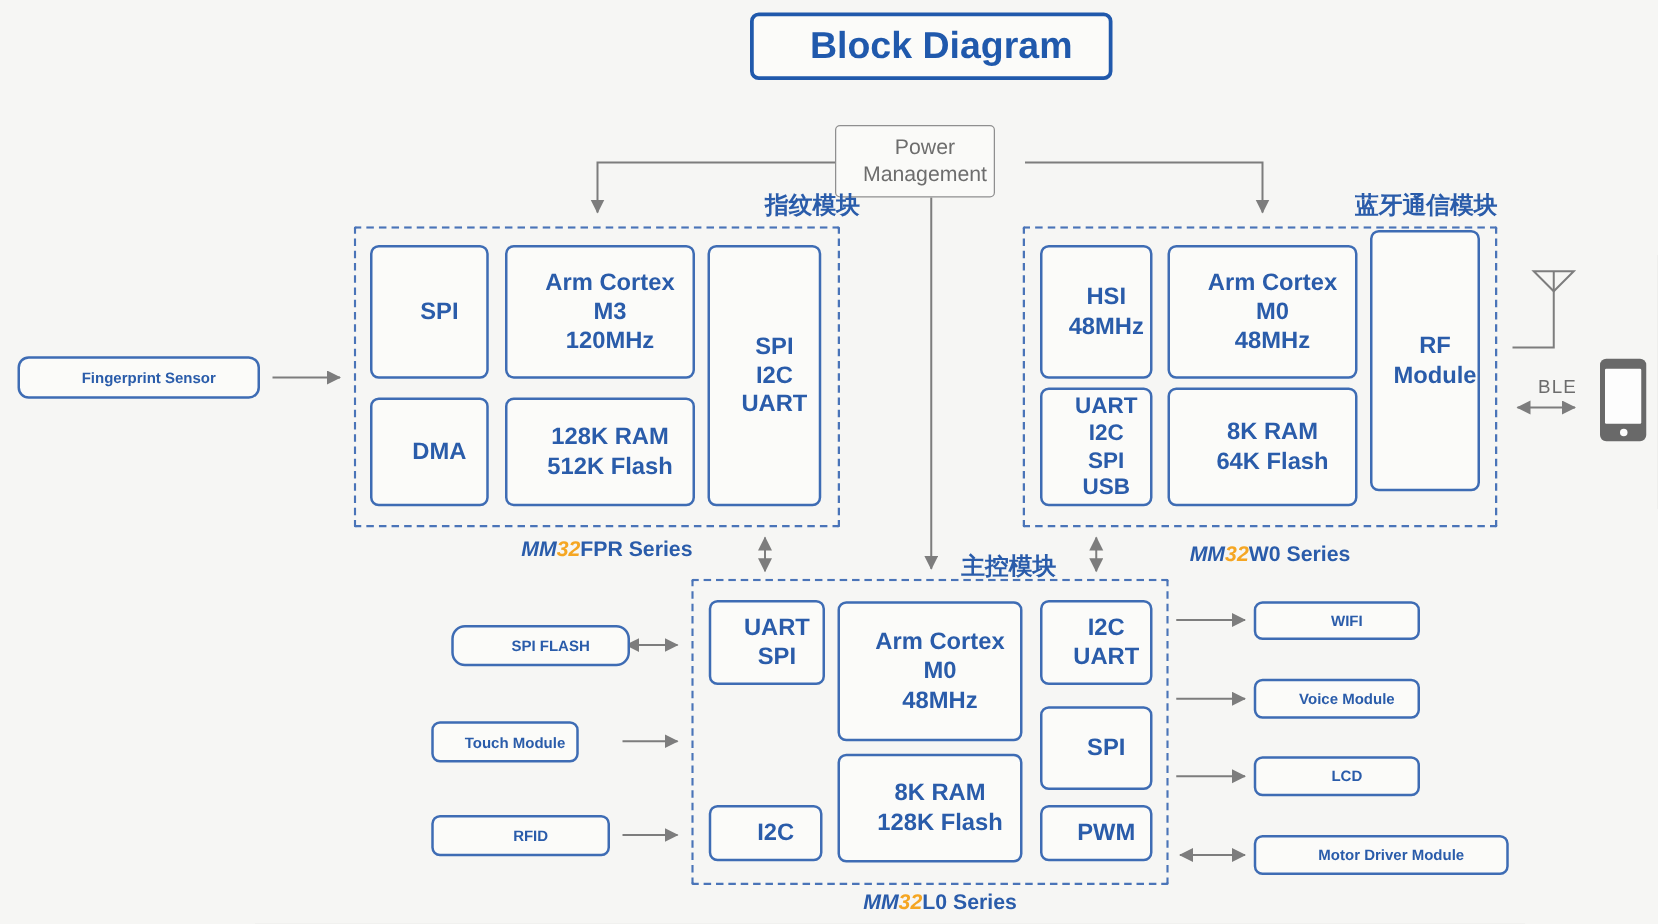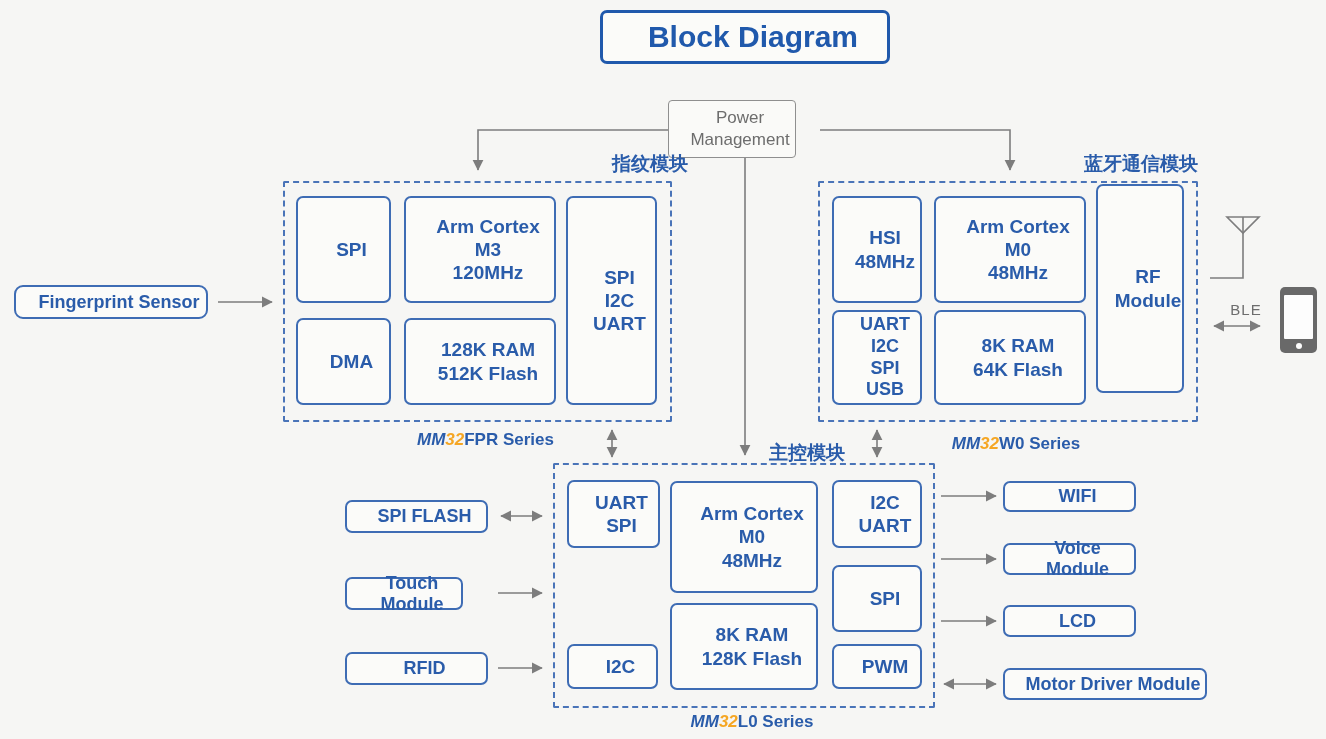--- a/index.html
+++ b/index.html
@@ -9,21 +9,21 @@
   .title-box{border:3px solid #2059ac;border-radius:7px;color:#2059ac;font-size:30px;font-weight:700;
              display:flex;align-items:center;justify-content:center;background:#fbfbf9;}
   .gray-box{border:1.6px solid #8f8f8f;border-radius:4px;color:#6d6d6d;font-size:17px;line-height:1.3;
             display:flex;align-items:center;justify-content:center;text-align:center;white-space:pre-line;background:#fafaf8;}
   .dashed{border:2px dashed #4a74b8;border-radius:2px;}
   .cell{border:2px solid #3e6cb4;border-radius:7px;background:#fbfbf9;color:#2a5caa;font-weight:700;
         font-size:19px;line-height:1.22;display:flex;align-items:center;justify-content:center;
         text-align:center;white-space:pre-line;}
   .small{font-size:18px;}
   .periph{border:2px solid #3e6cb4;border-radius:7px;background:#fbfbf9;color:#2a5caa;font-weight:700;
-          font-size:18px;display:flex;align-items:center;justify-content:center;text-align:center;}
+          font-size:12px;display:flex;align-items:center;justify-content:center;text-align:center;}
   .cnlabel{color:#2a5caa;font-weight:700;font-size:19px;text-align:right;}
   .series{color:#2a5caa;font-weight:700;font-size:17px;text-align:center;}
   .series .mm{font-style:italic;}
   .series .num{font-style:italic;color:#f5a623;}
   .blelabel{color:#6d6d6d;font-size:15px;text-align:center;letter-spacing:1px;}
   .overlay{position:absolute;left:0;top:0;pointer-events:none;}
   .phone{background:#696969;border-radius:5px;}
   .phone .screen{position:absolute;left:4px;top:8px;right:4px;bottom:14px;background:#fdfdfd;border-radius:1px;}
   .phone .home{position:absolute;left:50%;bottom:4px;width:6px;height:6px;margin-left:-3px;border-radius:50%;background:#fdfdfd;}
 </style>
@@ -115,21 +115,21 @@
 128K Flash</div>
   <div class="abs cell" style="left:832px;top:480px;width:90px;height:68px;">I2C
 UART</div>
   <div class="abs cell" style="left:832px;top:565px;width:90px;height:67px;">SPI</div>
   <div class="abs cell" style="left:832px;top:644px;width:90px;height:45px;">PWM</div>
   <div class="abs series" style="left:553px;top:712px;width:382px;">
     <span class="mm">MM</span><span class="num">32</span><span>L0 Series</span>
   </div>
 
   <div class="abs periph" style="left:14px;top:285px;width:194px;height:34px;border-radius:9px;">Fingerprint Sensor</div>
-  <div class="abs periph" style="left:345px;top:500px;width:143px;height:33px;">SPI FLASH</div>
+  <div class="abs periph" style="left:361px;top:500px;width:143px;height:33px;border-radius:11px;">SPI FLASH</div>
   <div class="abs periph" style="left:345px;top:577px;width:118px;height:33px;">Touch Module</div>
   <div class="abs periph" style="left:1003px;top:481px;width:133px;height:31px;">WIFI</div>
   <div class="abs periph" style="left:345px;top:652px;width:143px;height:33px;">RFID</div>
   <div class="abs periph" style="left:1003px;top:605px;width:133px;height:32px;">LCD</div>
   <div class="abs periph" style="left:1003px;top:543px;width:133px;height:32px;">Voice Module</div>
   <div class="abs periph" style="left:1003px;top:668px;width:204px;height:32px;">Motor Driver Module</div>
 
   <div class="abs blelabel" style="left:1210px;top:301px;width:56px;">BLE</div>
   <div class="abs phone" style="left:1280px;top:287px;width:37px;height:66px;">
     <div class="screen"></div>

